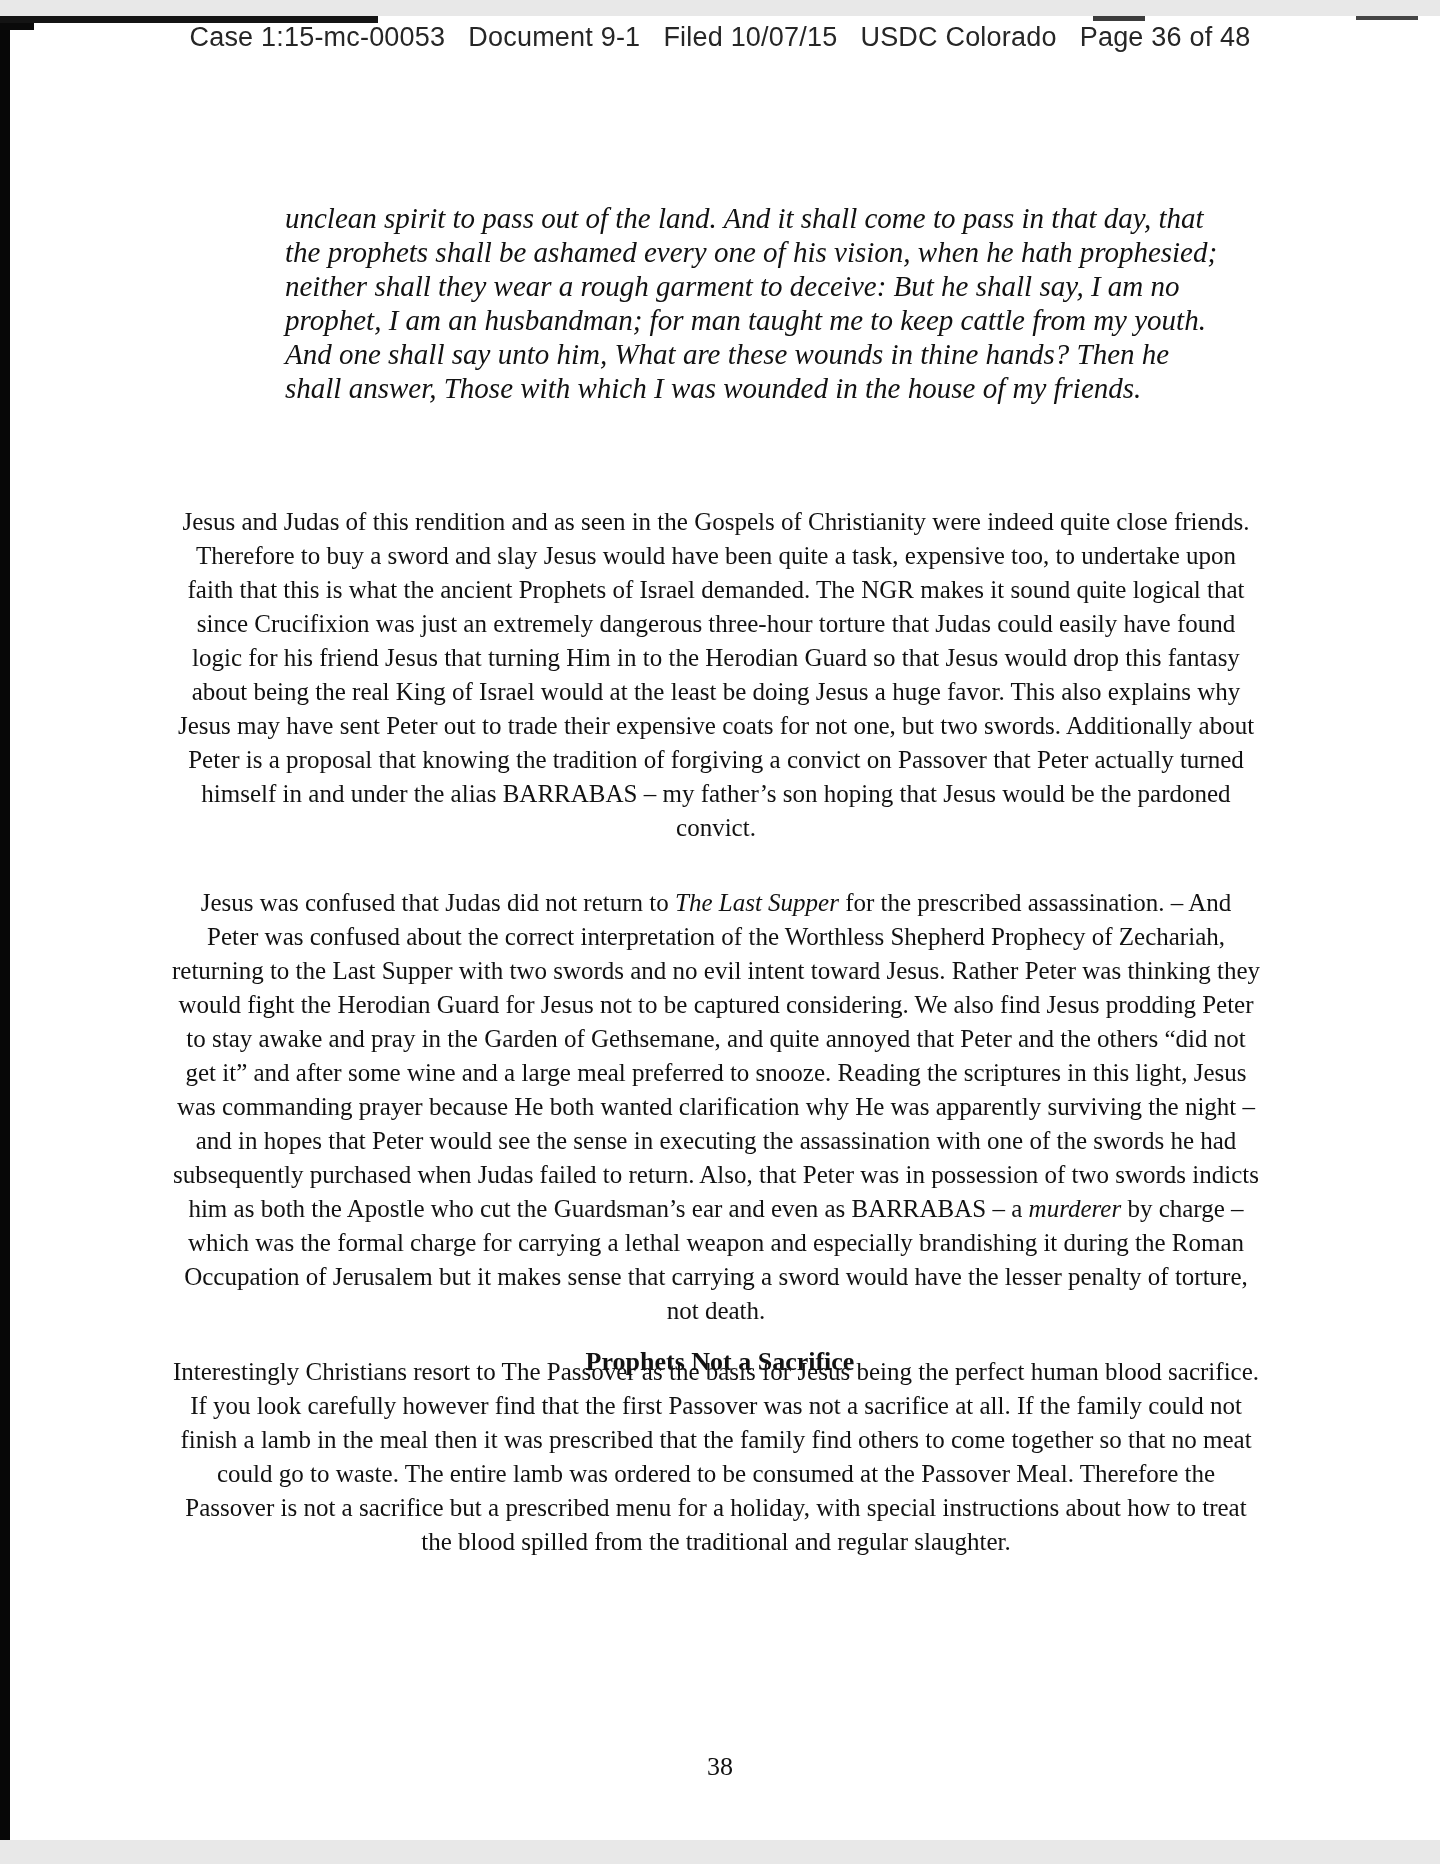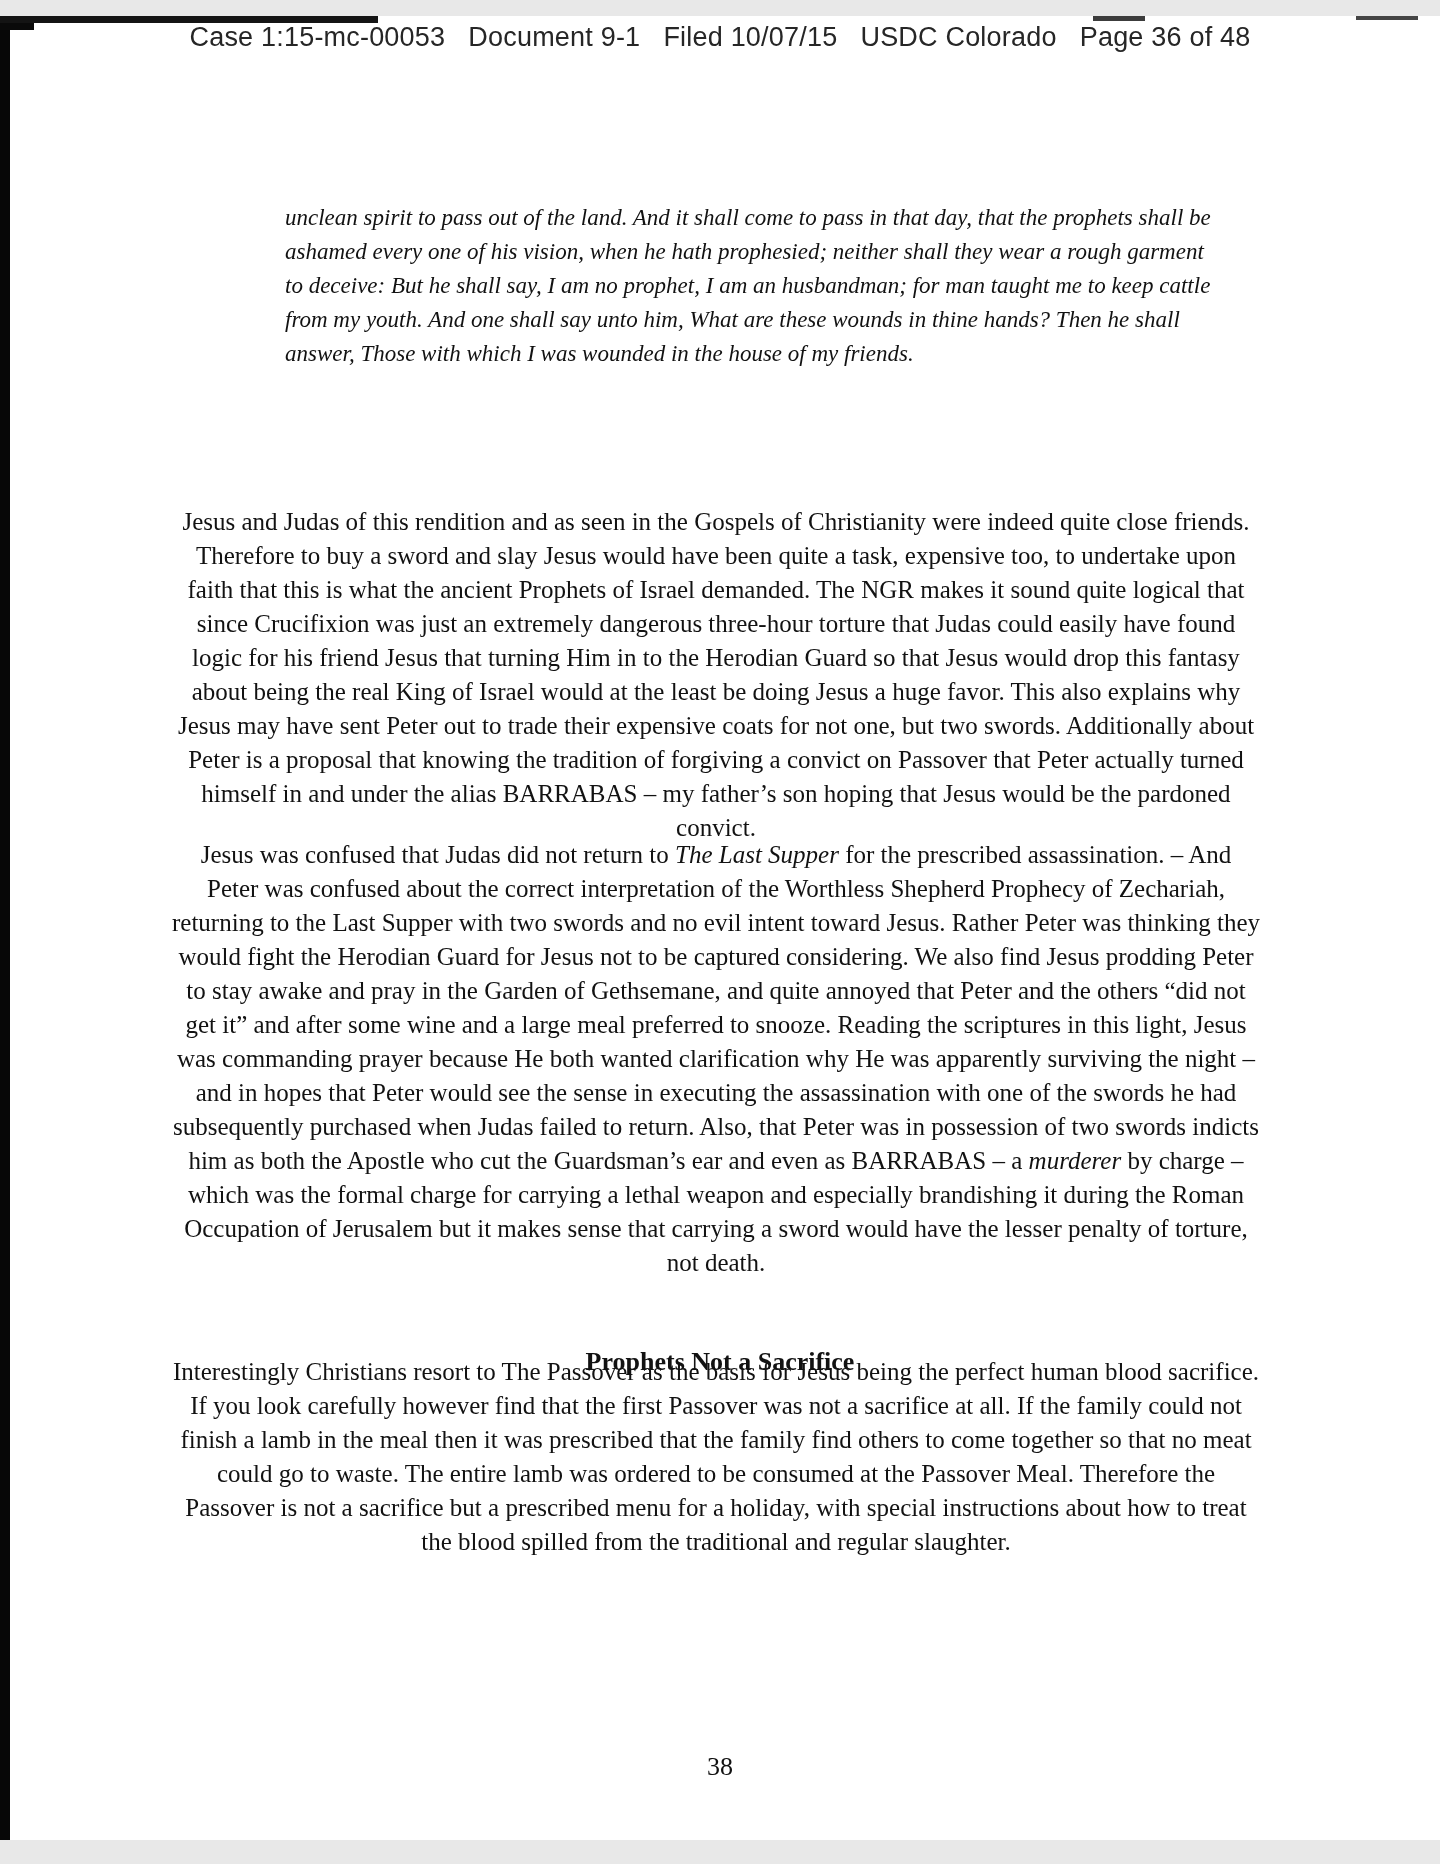--- a/index.html
+++ b/index.html
@@ -24,33 +24,33 @@
     letter-spacing: 0.2px;
     color: #262626;
     white-space: pre;
   }
   .block-quote {
     position: absolute;
     top: 185px;
     left: 285px;
     width: 938px;
     font-style: italic;
-    font-size: 23px;
+    font-size: 29px;
     line-height: 34px;
   }
   .body-para {
     position: absolute;
     left: 172px;
     width: 1088px;
     font-size: 25px;
     line-height: 34px;
     text-align: center;
   }
   #para1 { top: 464px; }
-  #para2 { top: 797px; }
+  #para2 { top: 845px; }
   #para3 { top: 1314px; }
   .section-heading {
     position: absolute;
     top: 1331px;
     left: 0;
     width: 100%;
     text-align: center;
     font-weight: bold;
     font-size: 26px;
   }

